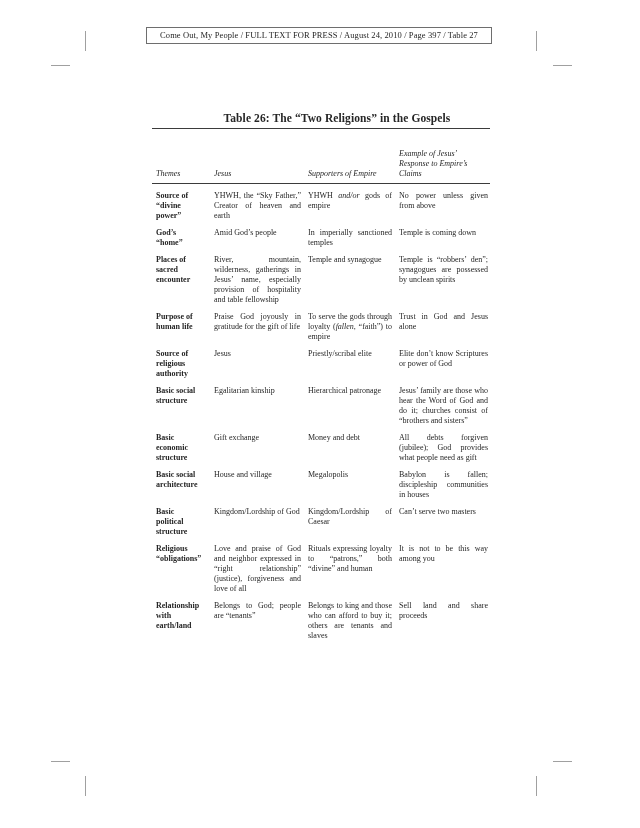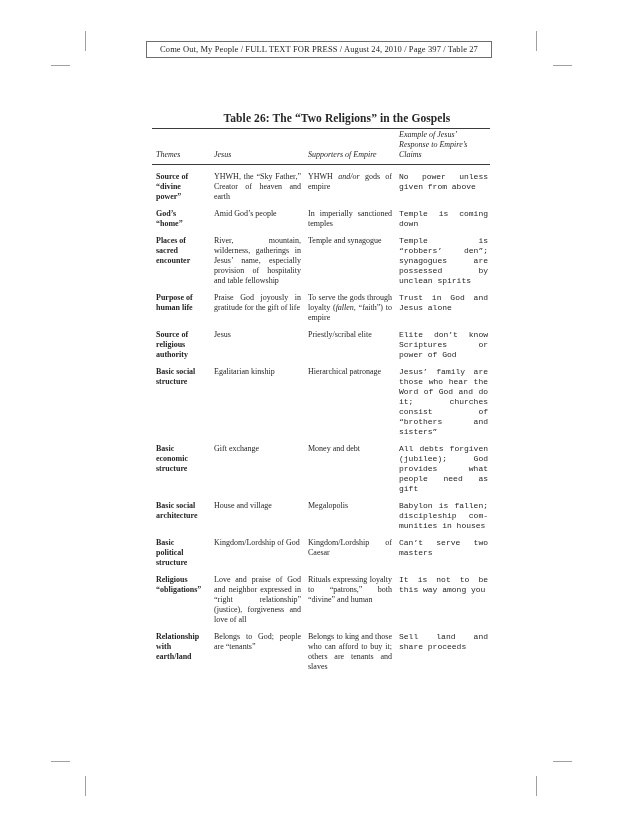--- a/index.html
+++ b/index.html
@@ -16,21 +16,21 @@
     color: var(--ink, #262626);
     overflow: hidden;
   }
   .crop {
     position: absolute;
     background: var(--crop, #a0a0a0);
   }
   .slug-box {
     position: absolute;
     left: 146px;
-    top: 41px;
+    top: 27px;
     width: 344px;
     height: 15px;
     border: 1px solid #6e6e6e;
     font-size: 8.5px;
     line-height: 15px;
     text-align: center;
     white-space: nowrap;
     letter-spacing: 0.1px;
   }
   .table-title {
@@ -58,38 +58,38 @@
   .gospel-table col.c-theme    { width: 62px; }
   .gospel-table col.c-jesus    { width: 94px; }
   .gospel-table col.c-empire   { width: 91px; }
   .gospel-table col.c-response { width: 91px; }
   .gospel-table thead th {
     border-bottom: 1px solid var(--rule, #3b3b3b);
     font-style: italic;
     font-weight: normal;
     text-align: left;
     vertical-align: bottom;
-    padding: 1px 8px 4px 0;
+    padding: 20px 8px 4px 0;
   }
   .gospel-table thead th:first-child { padding-left: 4px; }
   .gospel-table thead th:last-child  { padding-right: 2px; }
   .gospel-table tbody td {
     vertical-align: top;
     text-align: justify;
     padding: 0 7px 7px 0;
   }
   .gospel-table tbody tr:first-child td { padding-top: 7px; }
   .gospel-table tbody td.theme {
     font-weight: 600;
     padding-left: 4px;
     padding-right: 11px;
     text-align: left;
     margin-top: 32px;
   }
-  .gospel-table tbody td:last-child { padding-right: 2px; font-family: Liberation Mono, monospace; }
+  .gospel-table tbody td:last-child { padding-right: 2px; }
   .it { font-style: italic; }
 </style>
 </head>
 <body>
 
 <div class="page" style="--ink: #262626; --rule: #3b3b3b; --crop: #a0a0a0;">
 
   <div class="crop" style="left:85px;top:31px;width:1px;height:20px;"></div>
   <div class="crop" style="left:51px;top:65px;width:19px;height:1px;"></div>
   <div class="crop" style="left:536px;top:31px;width:1px;height:20px;"></div>

